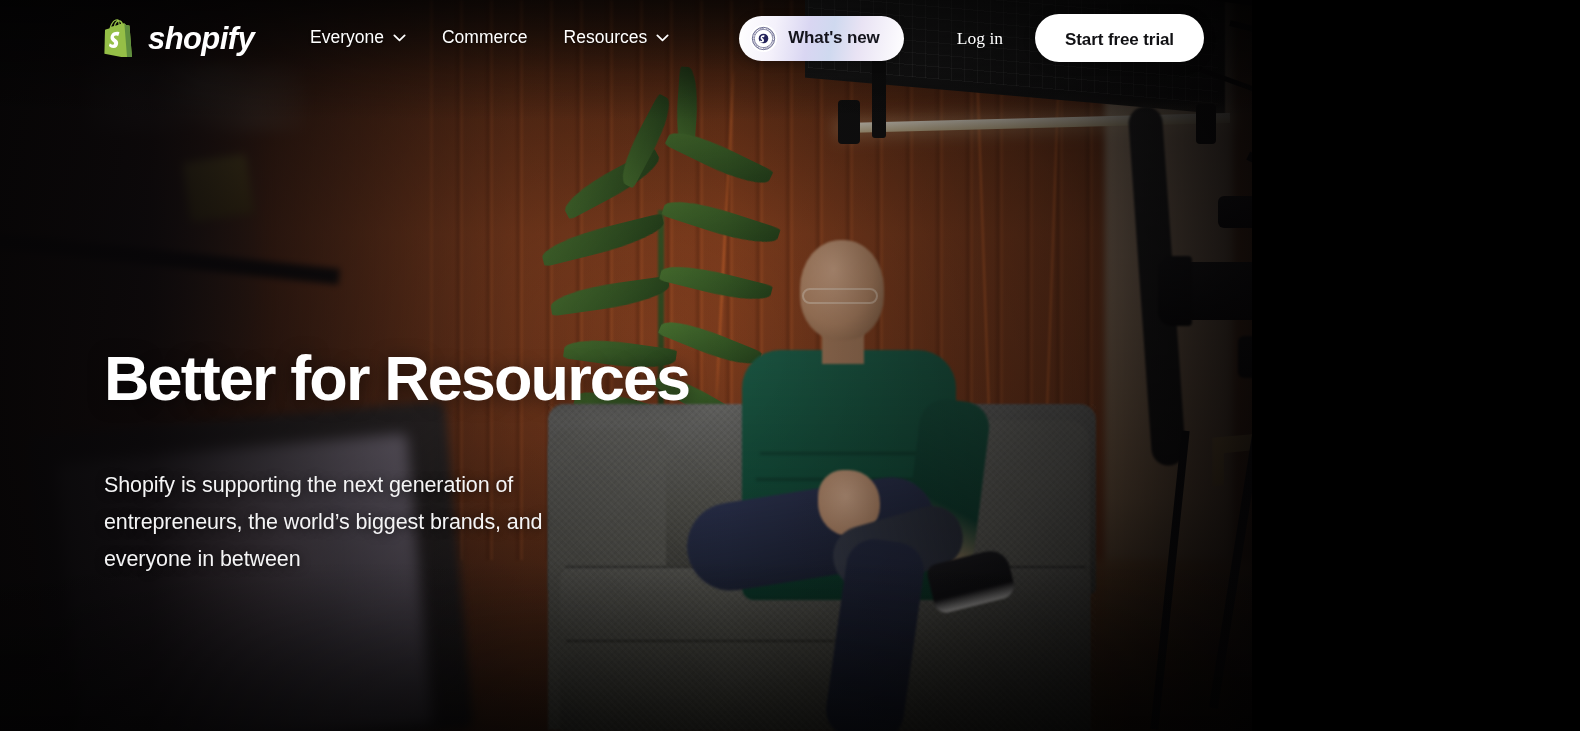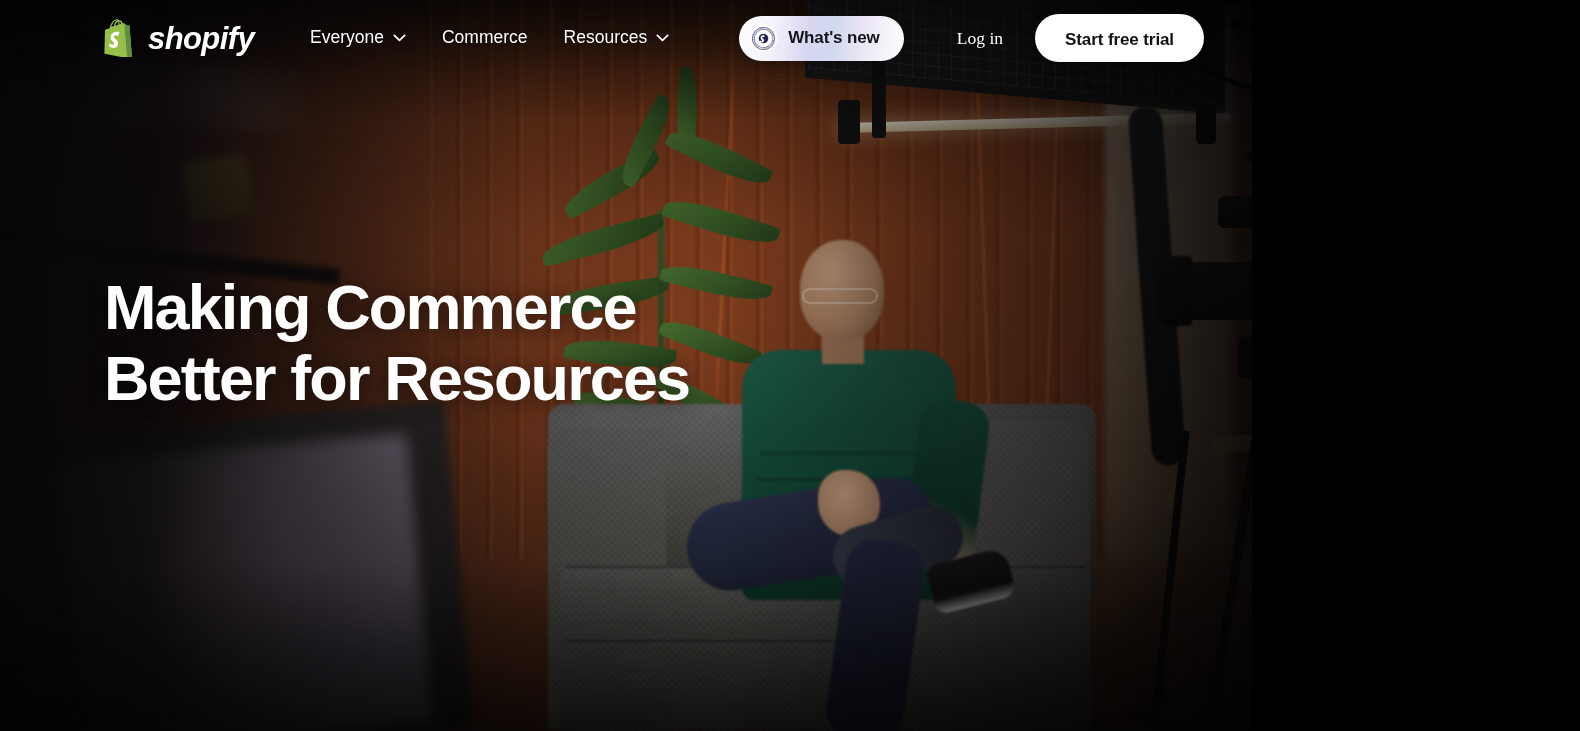--- a/index.html
+++ b/index.html
@@ -541,18 +541,19 @@
     </div>
 
     <div class="nav-right">
       <a class="login">Log in</a>
       <button class="cta">Start free trial</button>
     </div>
   </nav>
 
   <div class="hero">
     <h1 class="hero-title">
-      <span>Making Commerce</span><br>
+      <br>
       <span>Better for Resources</span>
     </h1>
+    <p class="hero-sub">Shopify is supporting the next generation of entrepreneurs, the world’s biggest brands, and everyone in between</p>
   </div>
 
 </div>
 
 </body></html>

